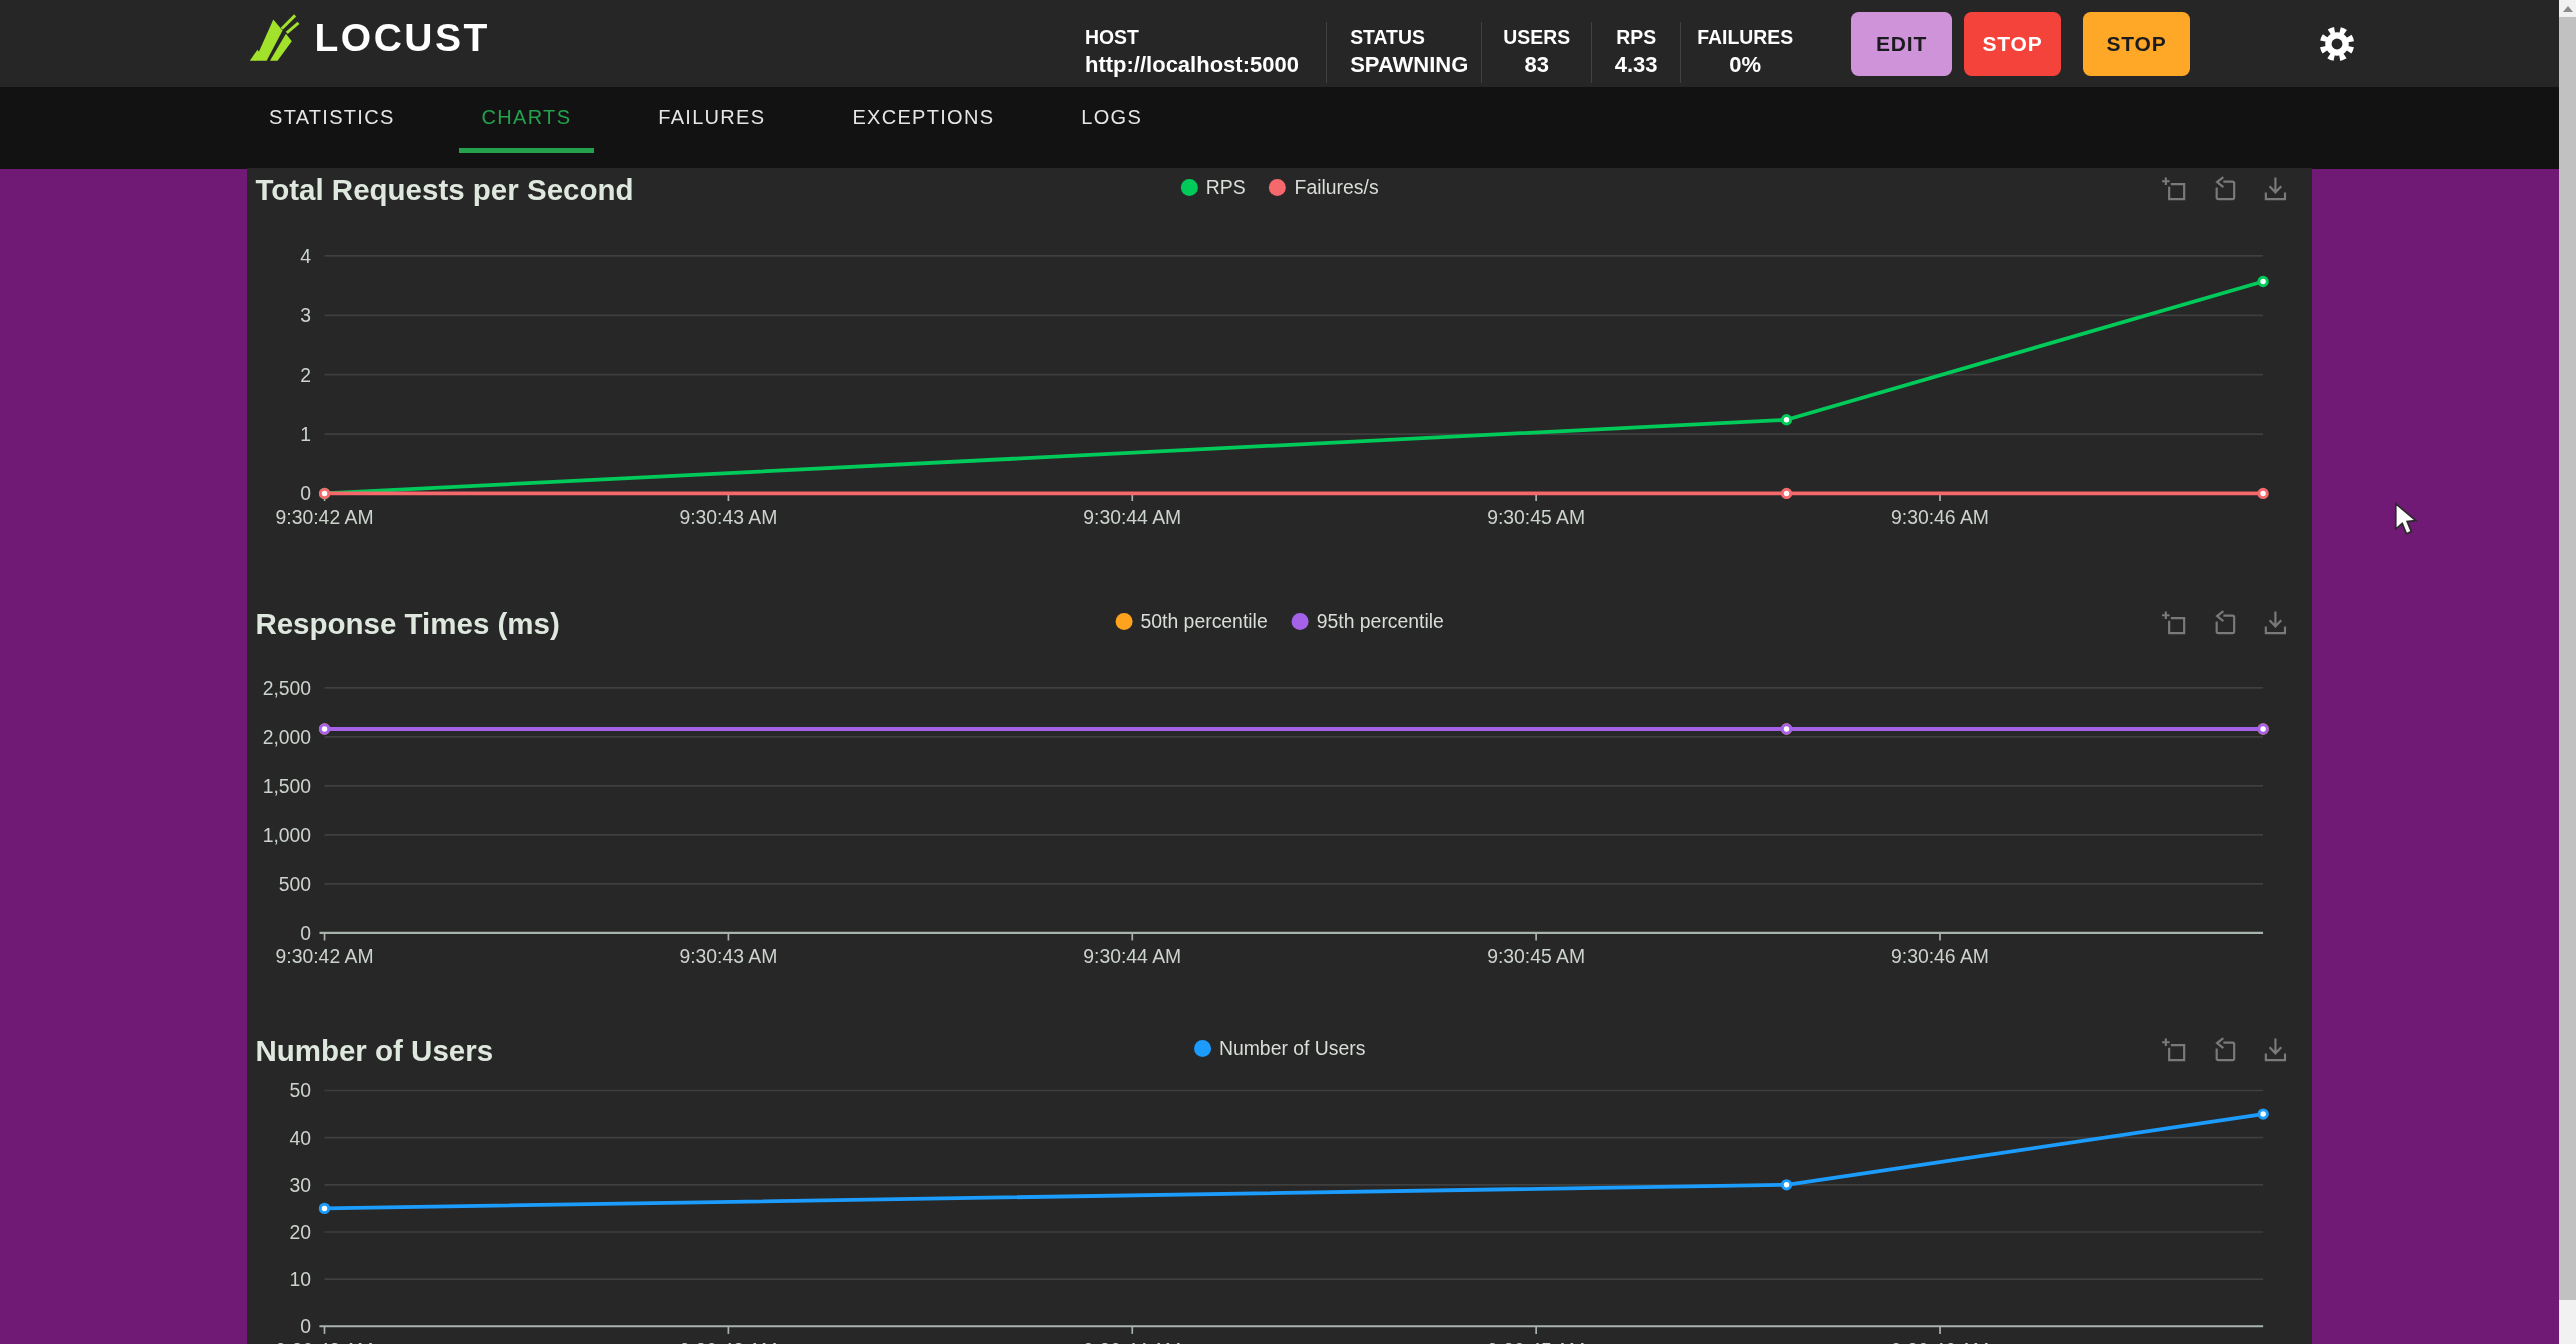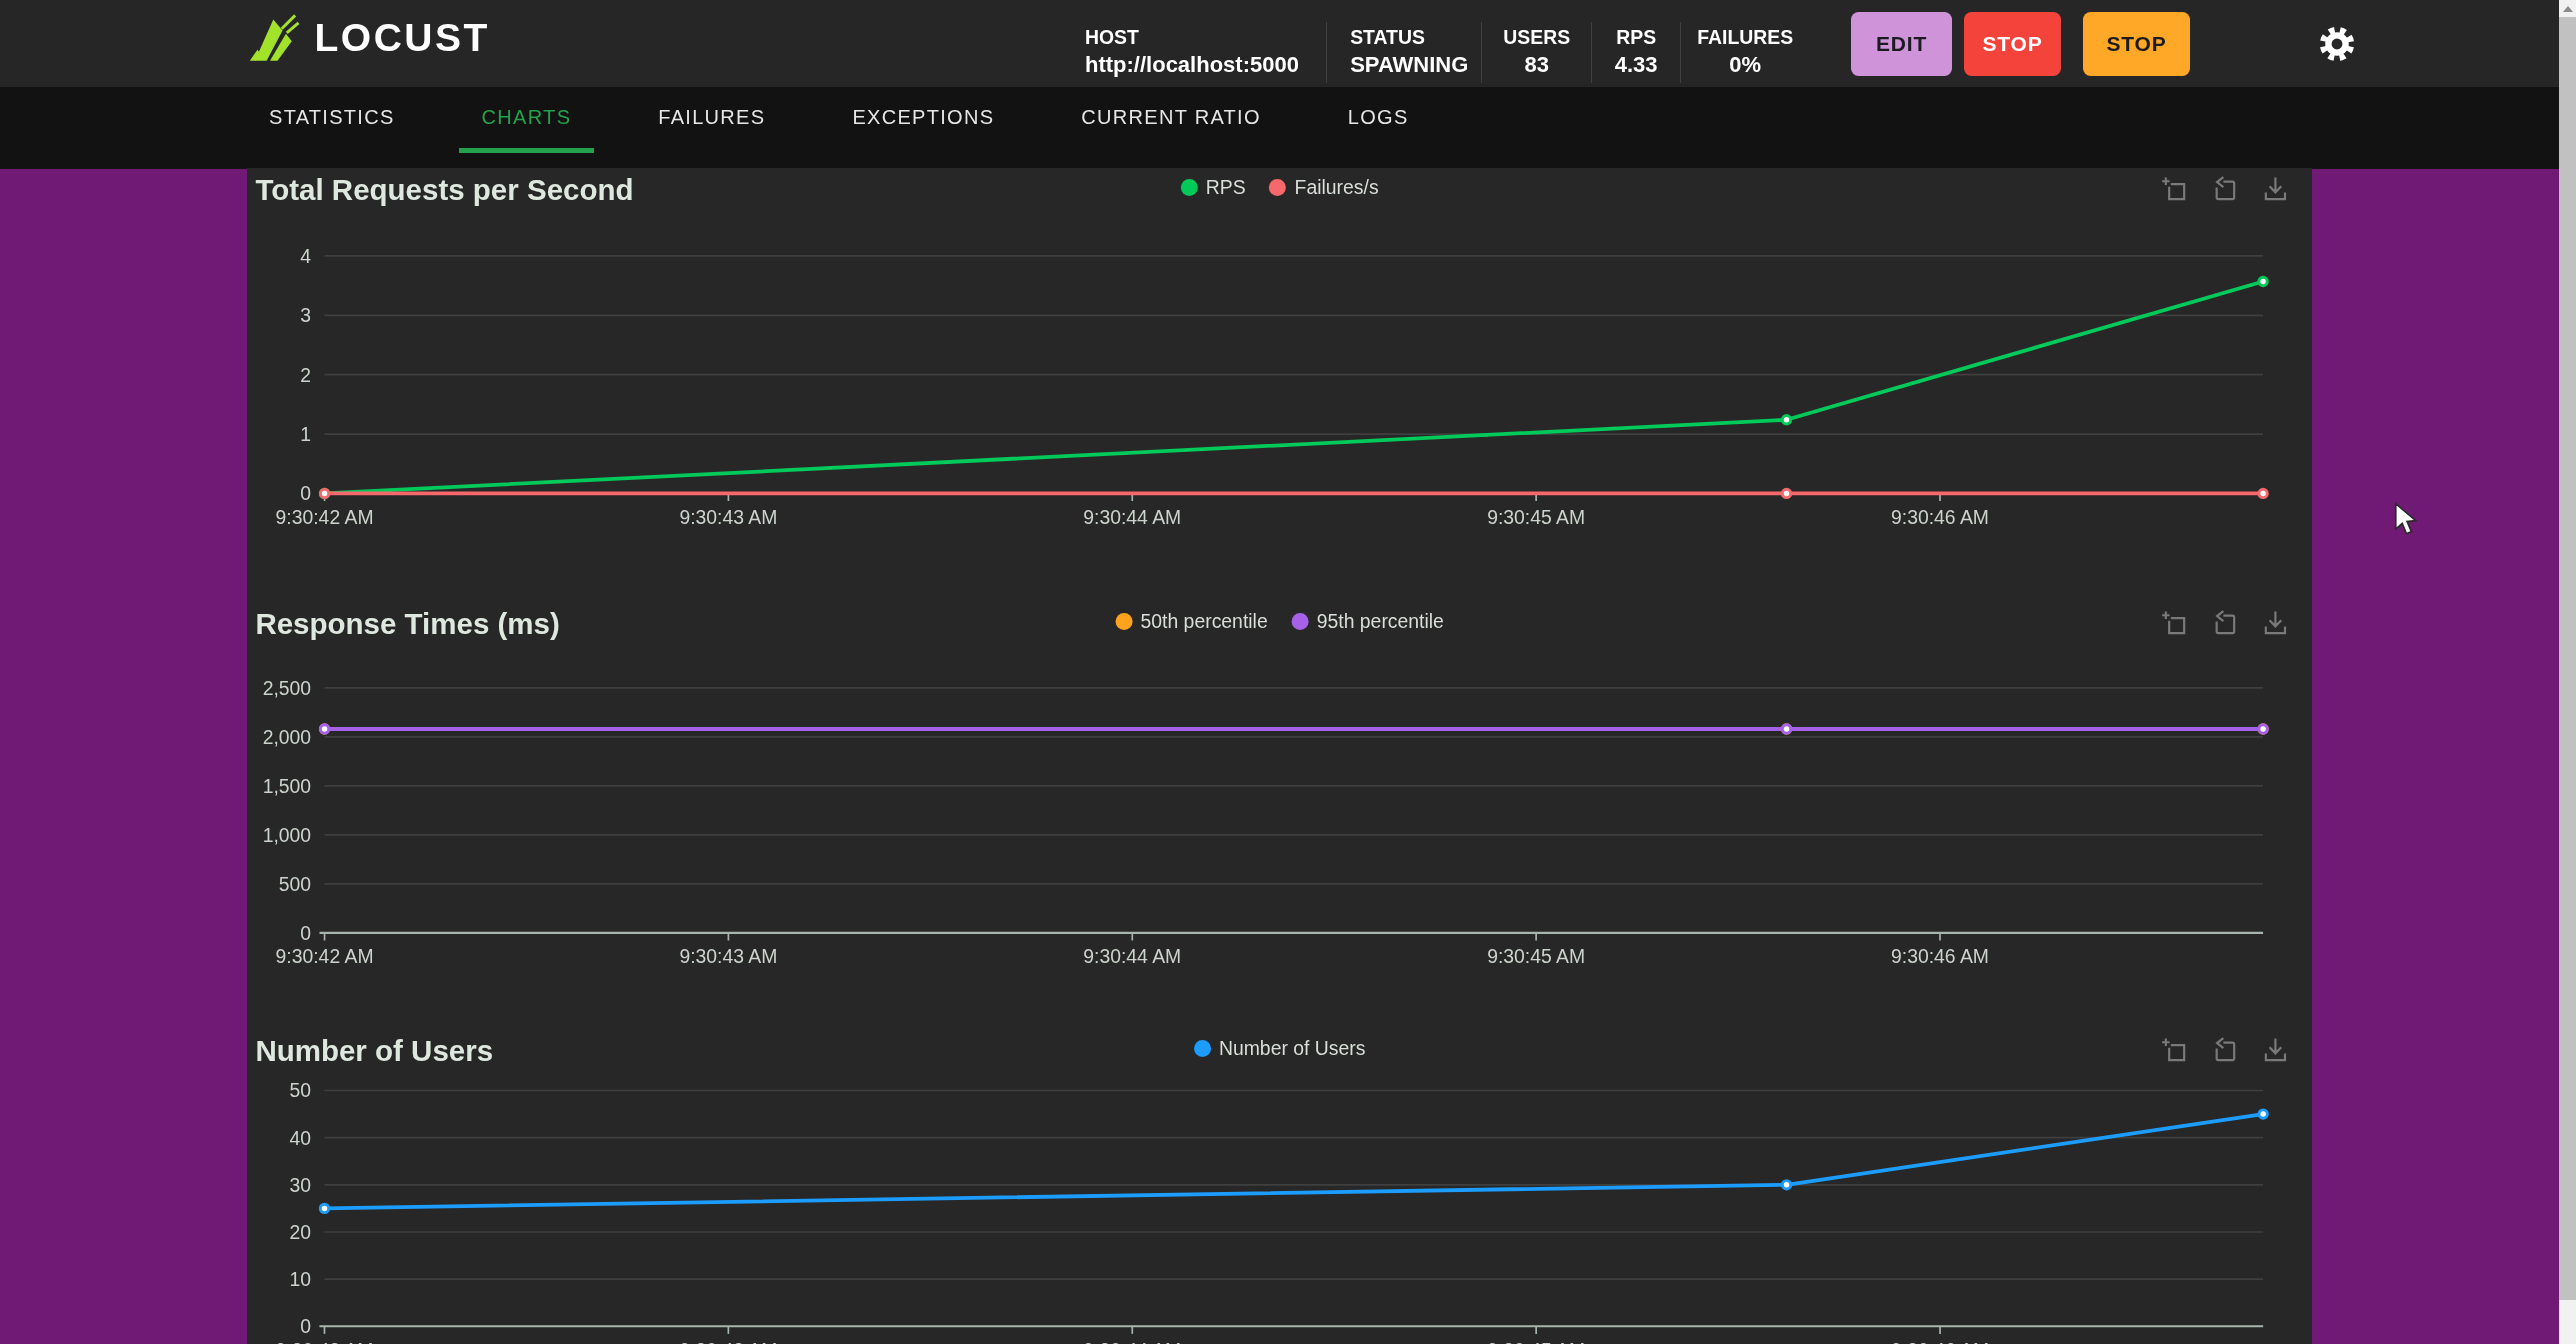--- a/index.html
+++ b/index.html
@@ -110,21 +110,20 @@
         <circle cx="25" cy="25" r="6.5" fill="#262626"></circle>
       </svg>
     </div>
   </div>
 
   <div class="tabbar">
     <div class="tab">STATISTICS</div>
     <div class="tab active">CHARTS</div>
     <div class="tab">FAILURES</div>
     <div class="tab">EXCEPTIONS</div>
-    <div class="tab">CURRENT RATIO</div>
     <div class="tab">LOGS</div>
   </div>
 
   <div class="panel">
 
     <div class="chart-header" style="top:5px">
       <div class="chart-title">Total Requests per Second</div>
       <div class="legend">
         <span class="legend-item">
           <span class="legend-dot" style="background-color: rgb(0, 202, 90);"></span>

